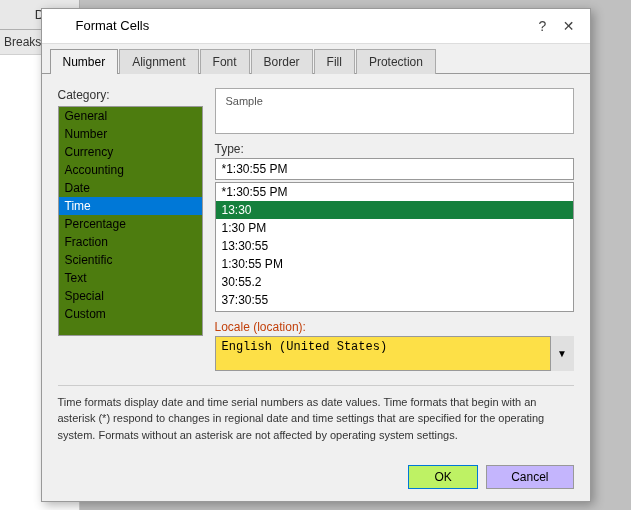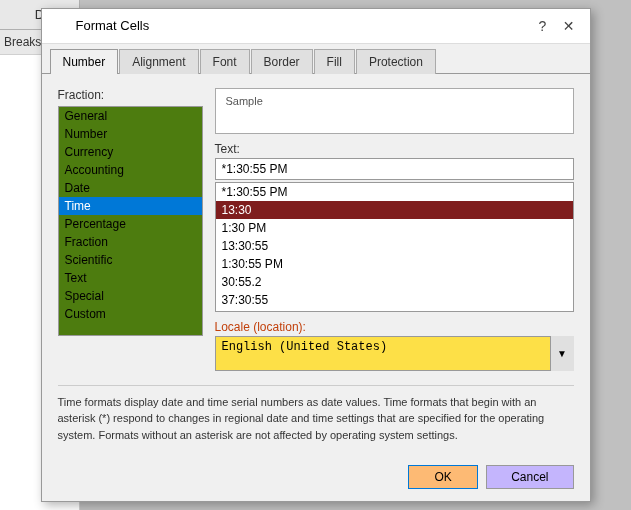--- a/index.html
+++ b/index.html
@@ -212,21 +212,21 @@
       position: relative;
     }
     .type-listbox-item {
       padding: 2px 6px;
       font-size: 12px;
       cursor: pointer;
       color: #000;
       white-space: nowrap;
     }
     .type-listbox-item.selected {
-      background: #7f1d1d;
+      background: #15803d;
       color: #fff;
     }
 
     
     .locale-label {
       font-size: 12px;
       color: #c2410c;
       margin-bottom: 2px;
     }
     .locale-select-wrapper {
@@ -281,21 +281,21 @@
       padding: 4px 24px;
       font-size: 12px;
       cursor: pointer;
       border: 1px solid #999;
       background: #c4b5fd;
       min-width: 70px;
       text-align: center;
     }
     .btn.primary {
       border-color: #0078d7;
-      background: #fdba74;
+      background: #bef264;
     }
 
     
     .listbox::-webkit-scrollbar,
     .type-listbox::-webkit-scrollbar { width: 14px; }
     .listbox::-webkit-scrollbar-track,
     .type-listbox::-webkit-scrollbar-track { background: #f0f0f0; border-left: 1px solid #ddd; }
     .listbox::-webkit-scrollbar-thumb,
     .type-listbox::-webkit-scrollbar-thumb { background: #c0c0c0; border: 2px solid #f0f0f0; }
   </style>
@@ -323,21 +323,21 @@
       <div class="tab">Font</div>
       <div class="tab">Border</div>
       <div class="tab">Fill</div>
       <div class="tab">Protection</div>
     </div>
 
   <div class="dialog-content">
     <div class="main-area">
 
       <div class="category-panel">
-        <div class="panel-label">Fraction:</div>
+        <div class="panel-label">Category:</div>
         <div class="listbox" id="category-list">
             <div class="listbox-item">General</div>
             <div class="listbox-item">Number</div>
             <div class="listbox-item">Currency</div>
             <div class="listbox-item">Accounting</div>
             <div class="listbox-item">Date</div>
             <div class="listbox-item selected">Time</div>
             <div class="listbox-item">Percentage</div>
             <div class="listbox-item">Fraction</div>
             <div class="listbox-item">Scientific</div>
@@ -348,21 +348,21 @@
       </div>
 
       <div class="right-panel">
 
         <div class="sample-section">
           <div class="sample-label">Sample</div>
           <div class="sample-value"></div>
         </div>
 
         <div>
-          <div class="type-label">Text:</div>
+          <div class="type-label">Type:</div>
           <input class="type-input" type="text" value="*1:30:55 PM" style="">
           <div class="type-listbox" id="type-list">
               <div class="type-listbox-item">*1:30:55 PM</div>
               <div class="type-listbox-item selected">13:30</div>
               <div class="type-listbox-item">1:30 PM</div>
               <div class="type-listbox-item">13:30:55</div>
               <div class="type-listbox-item">1:30:55 PM</div>
               <div class="type-listbox-item">30:55.2</div>
               <div class="type-listbox-item">37:30:55</div>
             </div>

